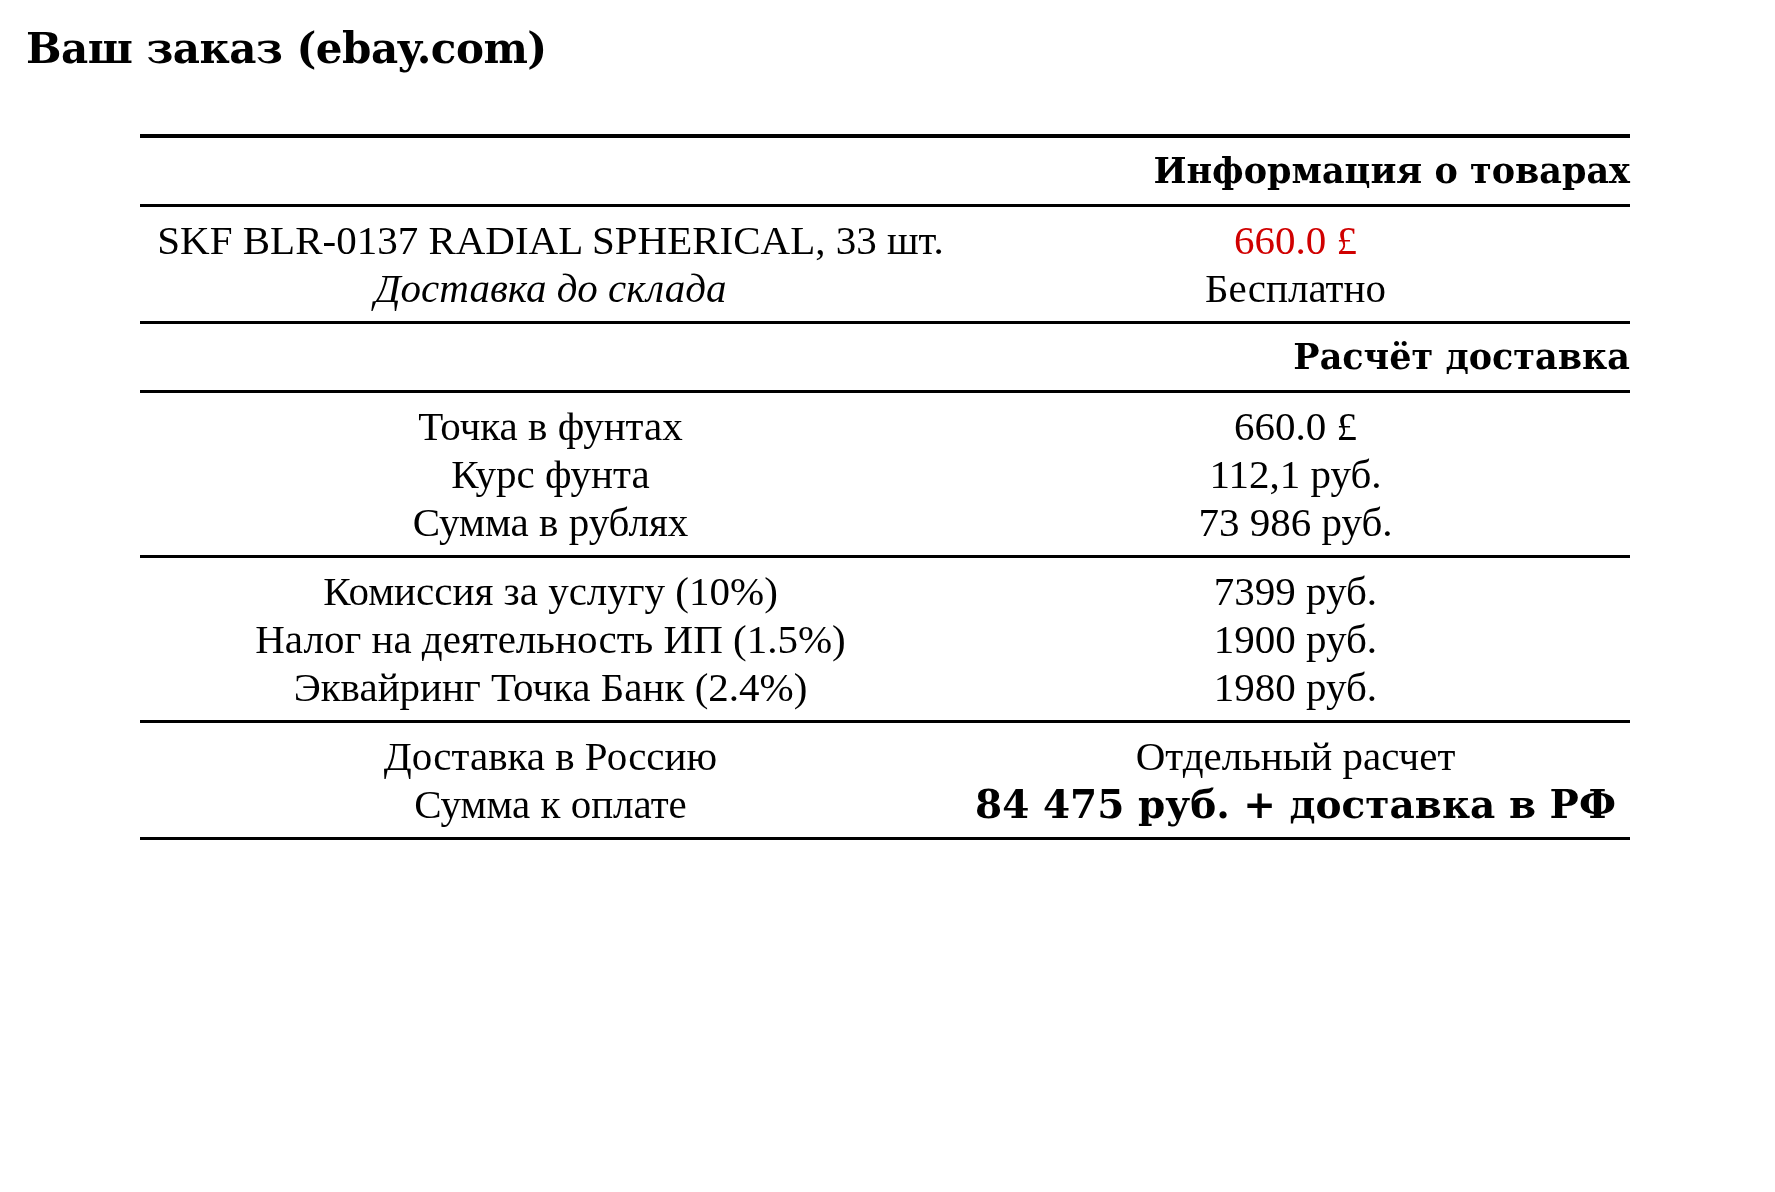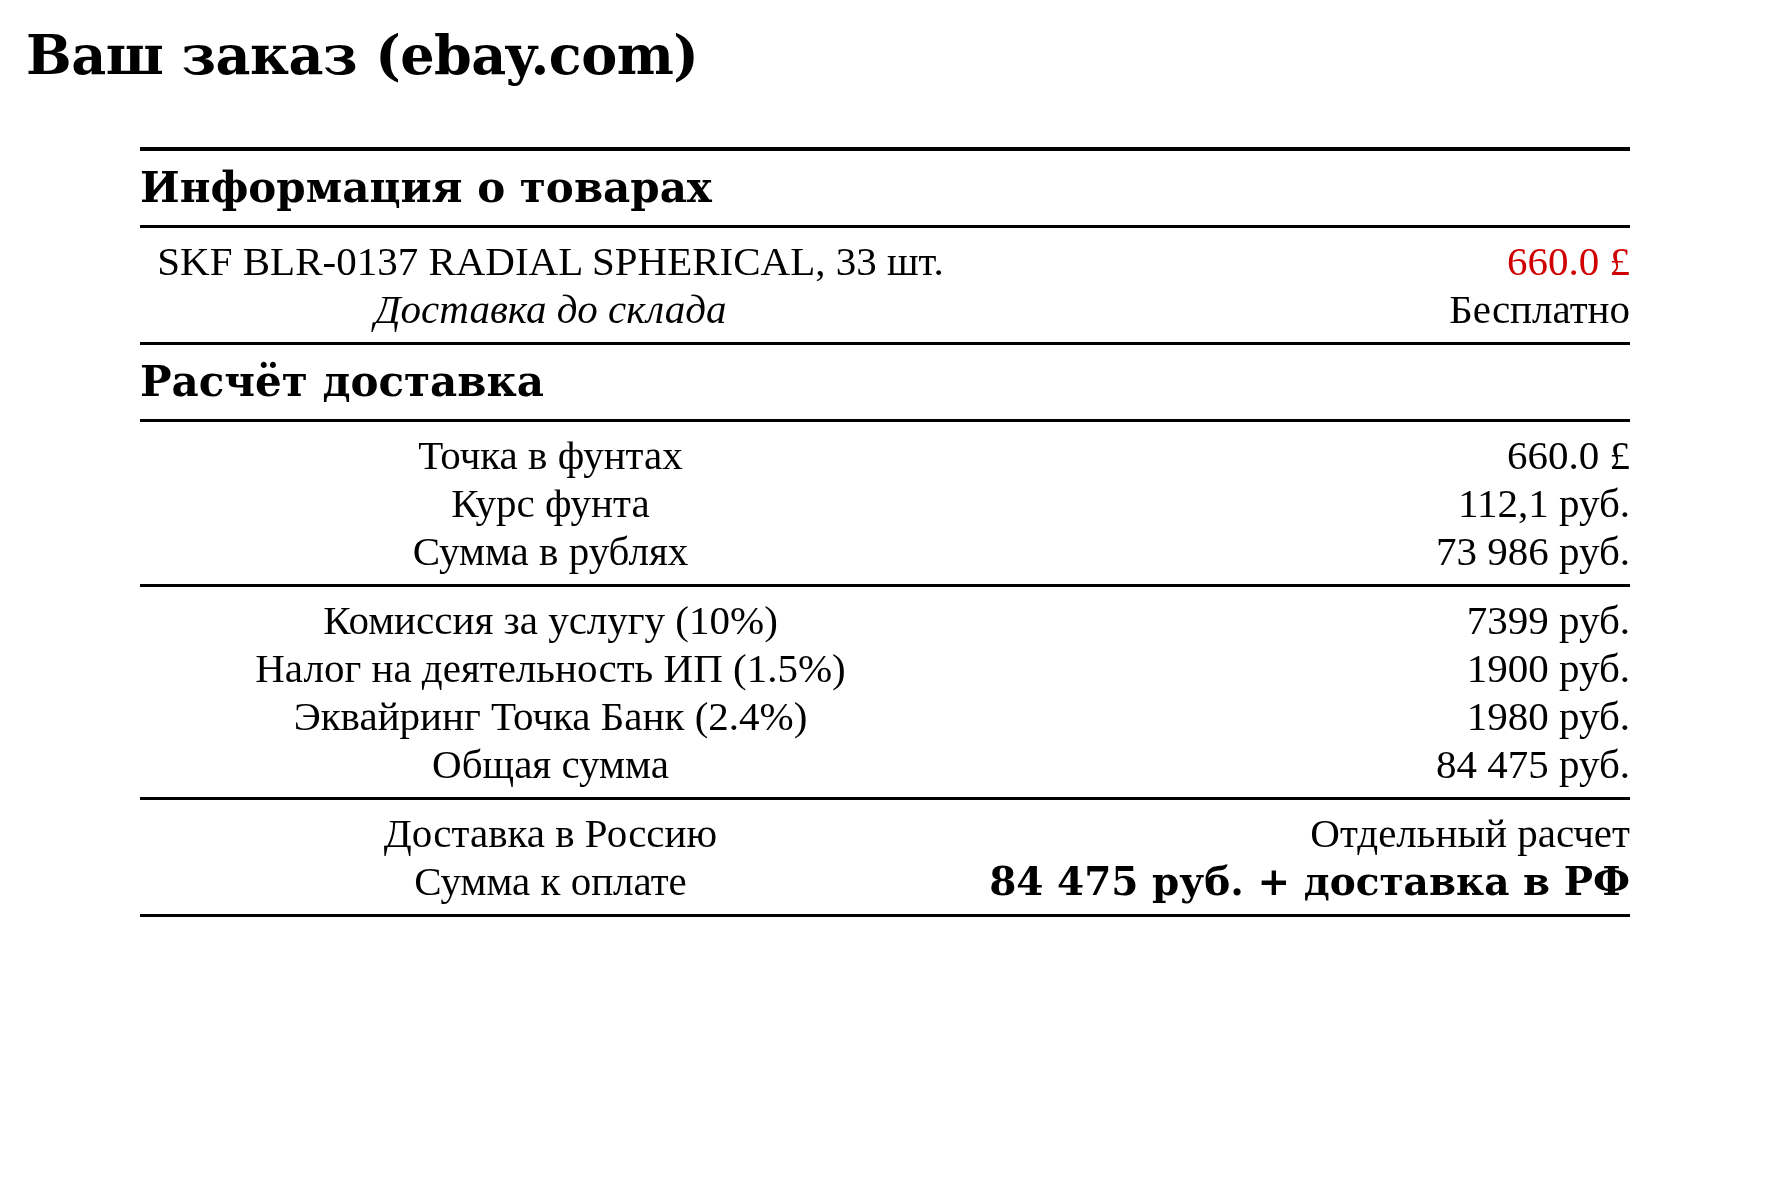--- a/index.html
+++ b/index.html
@@ -17,50 +17,50 @@
   .page {
     position: relative;
     width: 1775px;
     height: 1192px;
     box-sizing: border-box;
     padding: 0;
   }
   .doc-title {
     font-family: "DejaVu Serif", serif;
     font-weight: bold;
-    font-size: 54px;
+    font-size: 42px;
     line-height: 1.1;
     letter-spacing: -0.5px;
     margin: 26px 0 0 26px;
   }
   .order-table {
     margin: 62px 0 0 140px;
     width: 1490px;
     border-collapse: collapse;
     font-size: 41px;
   }
   .order-table td {
     padding: 0;
     vertical-align: baseline;
   }
   .cell-label {
     text-align: center;
     padding: 3px 0 3px 22px;
     white-space: nowrap;
   }
   .cell-value {
-    text-align: right;
+    text-align: center;
     padding: 3px 12px 3px 0;
     white-space: nowrap;
   }
   .section-head td {
-    text-align: left;
+    text-align: right;
     font-family: "DejaVu Serif", serif;
     font-weight: bold;
-    font-size: 42px;
+    font-size: 35px;
     padding: 12px 0 13px 0;
   }
   .rule-top td {
     border-top: 4px solid #000000;
     height: 0;
     padding: 0;
     font-size: 0;
     line-height: 0;
   }
   .rule-thin td {
@@ -180,24 +180,20 @@
       <tr>
         <td class="cell-label">Налог на деятельность ИП (1.5%)</td>
         <td class="cell-value">1900 руб.</td>
       </tr>
 
       <tr>
         <td class="cell-label">Эквайринг Точка Банк (2.4%)</td>
         <td class="cell-value">1980 руб.</td>
       </tr>
 
-      <tr>
-        <td class="cell-label">Общая сумма</td>
-        <td class="cell-value">84 475 руб.</td>
-      </tr>
 
       <tr class="spacer-sm">
           <td colspan="2"></td>
         </tr>
 
       <tr class="rule-thin">
         <td colspan="2"></td>
       </tr>
 
       <tr class="spacer-sm">

